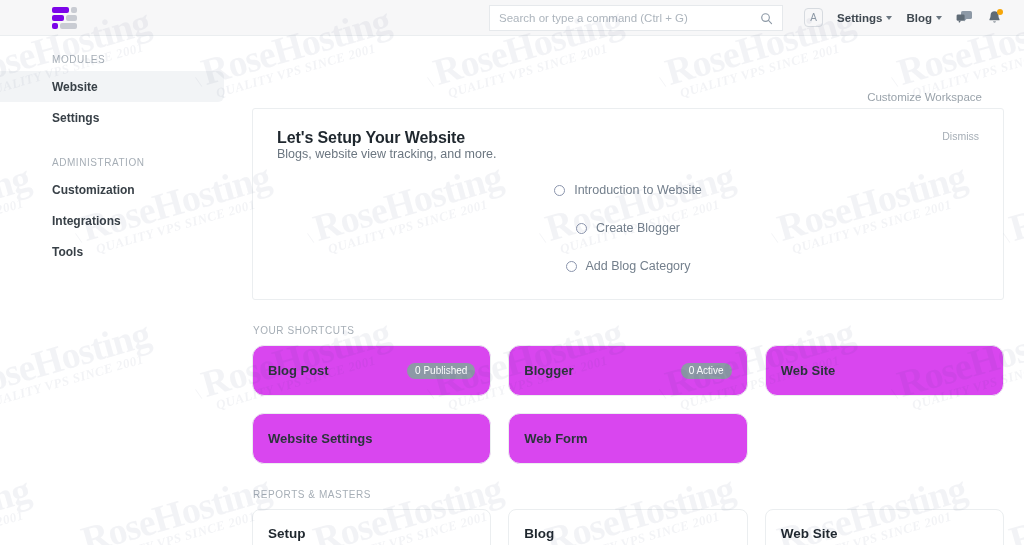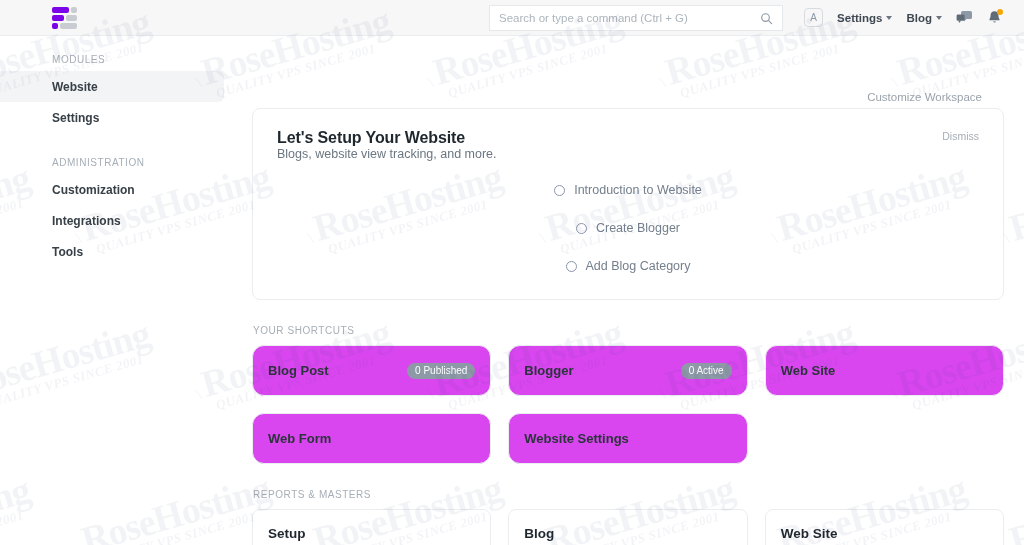--- a/index.html
+++ b/index.html
@@ -175,21 +175,21 @@
     top: 55px;
     font-size: 11.5px;
     color: #9aa3ab;
     cursor: pointer;
   }
 
   
   #onboard {
     margin-top: 34px;
     border: 1px solid #ebeef0;
-    border-radius: 8px;
+    border-radius: 3px;
     background: #fff;
     padding: 20px 24px 26px 24px;
     position: relative;
   }
   #onboard-title {
     font-size: 16px;
     font-weight: 700;
     color: #1f272e;
     letter-spacing: -0.1px;
   }
@@ -378,24 +378,24 @@
         <span class="badge">0 Published</span>
       </div>
       <div class="shortcut">
         <span class="shortcut-label">Blogger</span>
         <span class="badge">0 Active</span>
       </div>
       <div class="shortcut">
         <span class="shortcut-label">Web Site</span>
       </div>
       <div class="shortcut">
+        <span class="shortcut-label">Website Settings</span>
+      </div>
+      <div class="shortcut">
         <span class="shortcut-label">Web Form</span>
-      </div>
-      <div class="shortcut">
-        <span class="shortcut-label">Website Settings</span>
       </div>
       <div></div>
     </div>
 
     <div class="sec-head">REPORTS &amp; MASTERS</div>
     <div class="grid3">
 
       <div class="card">
         <div class="card-title">Setup</div>
 

